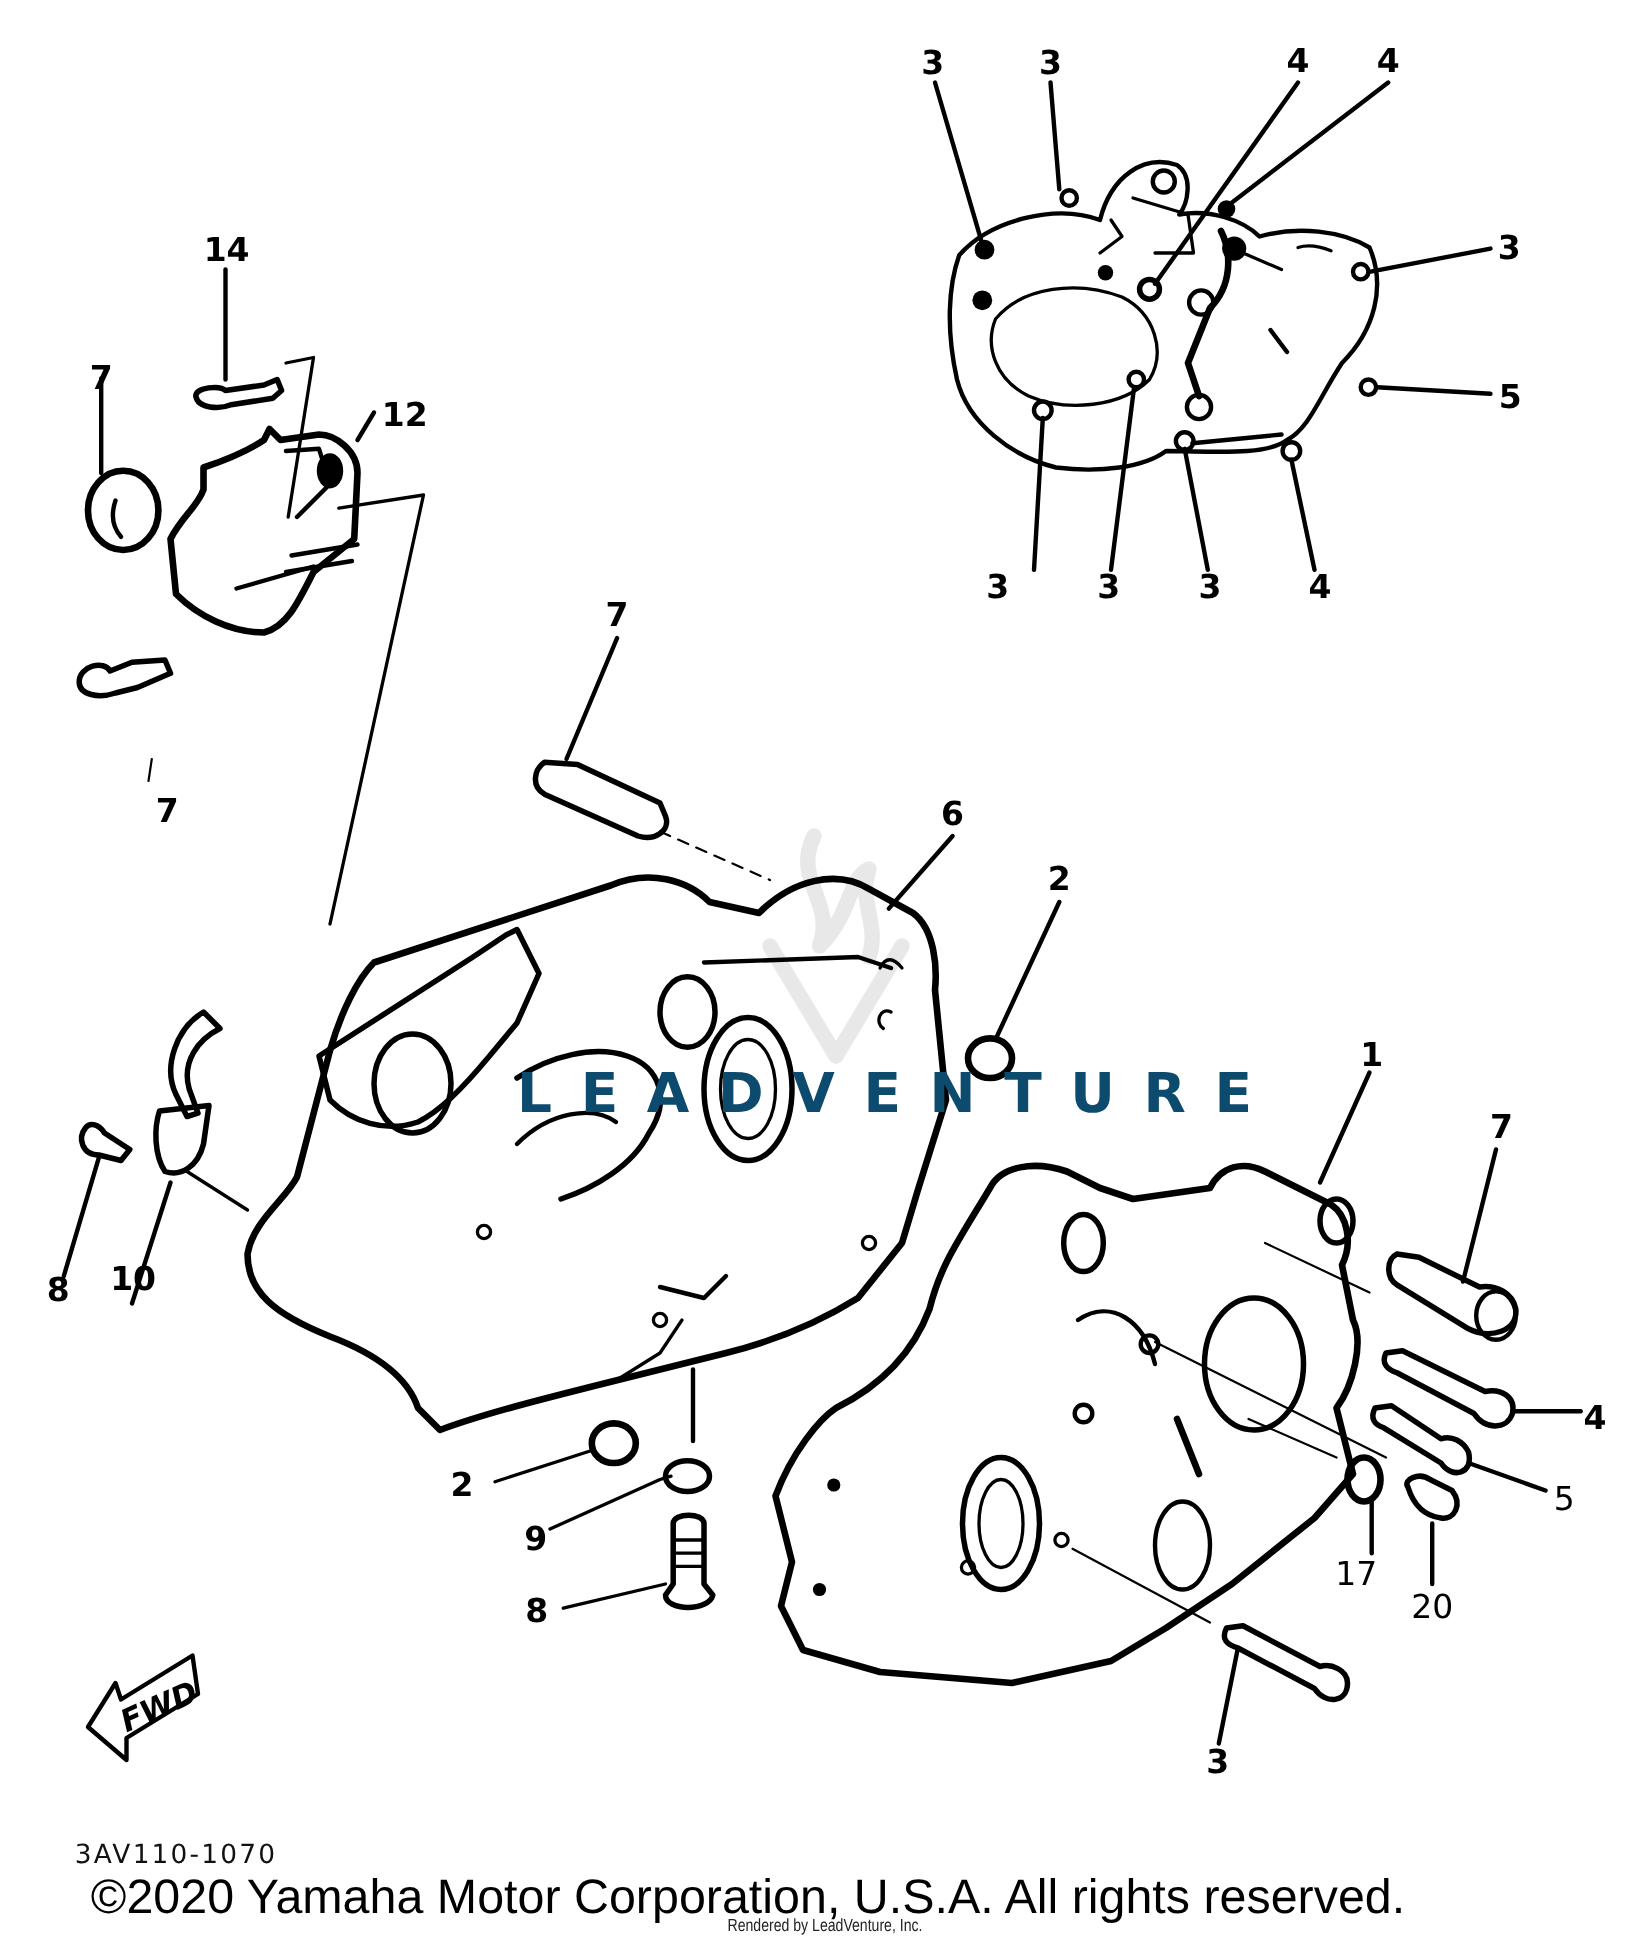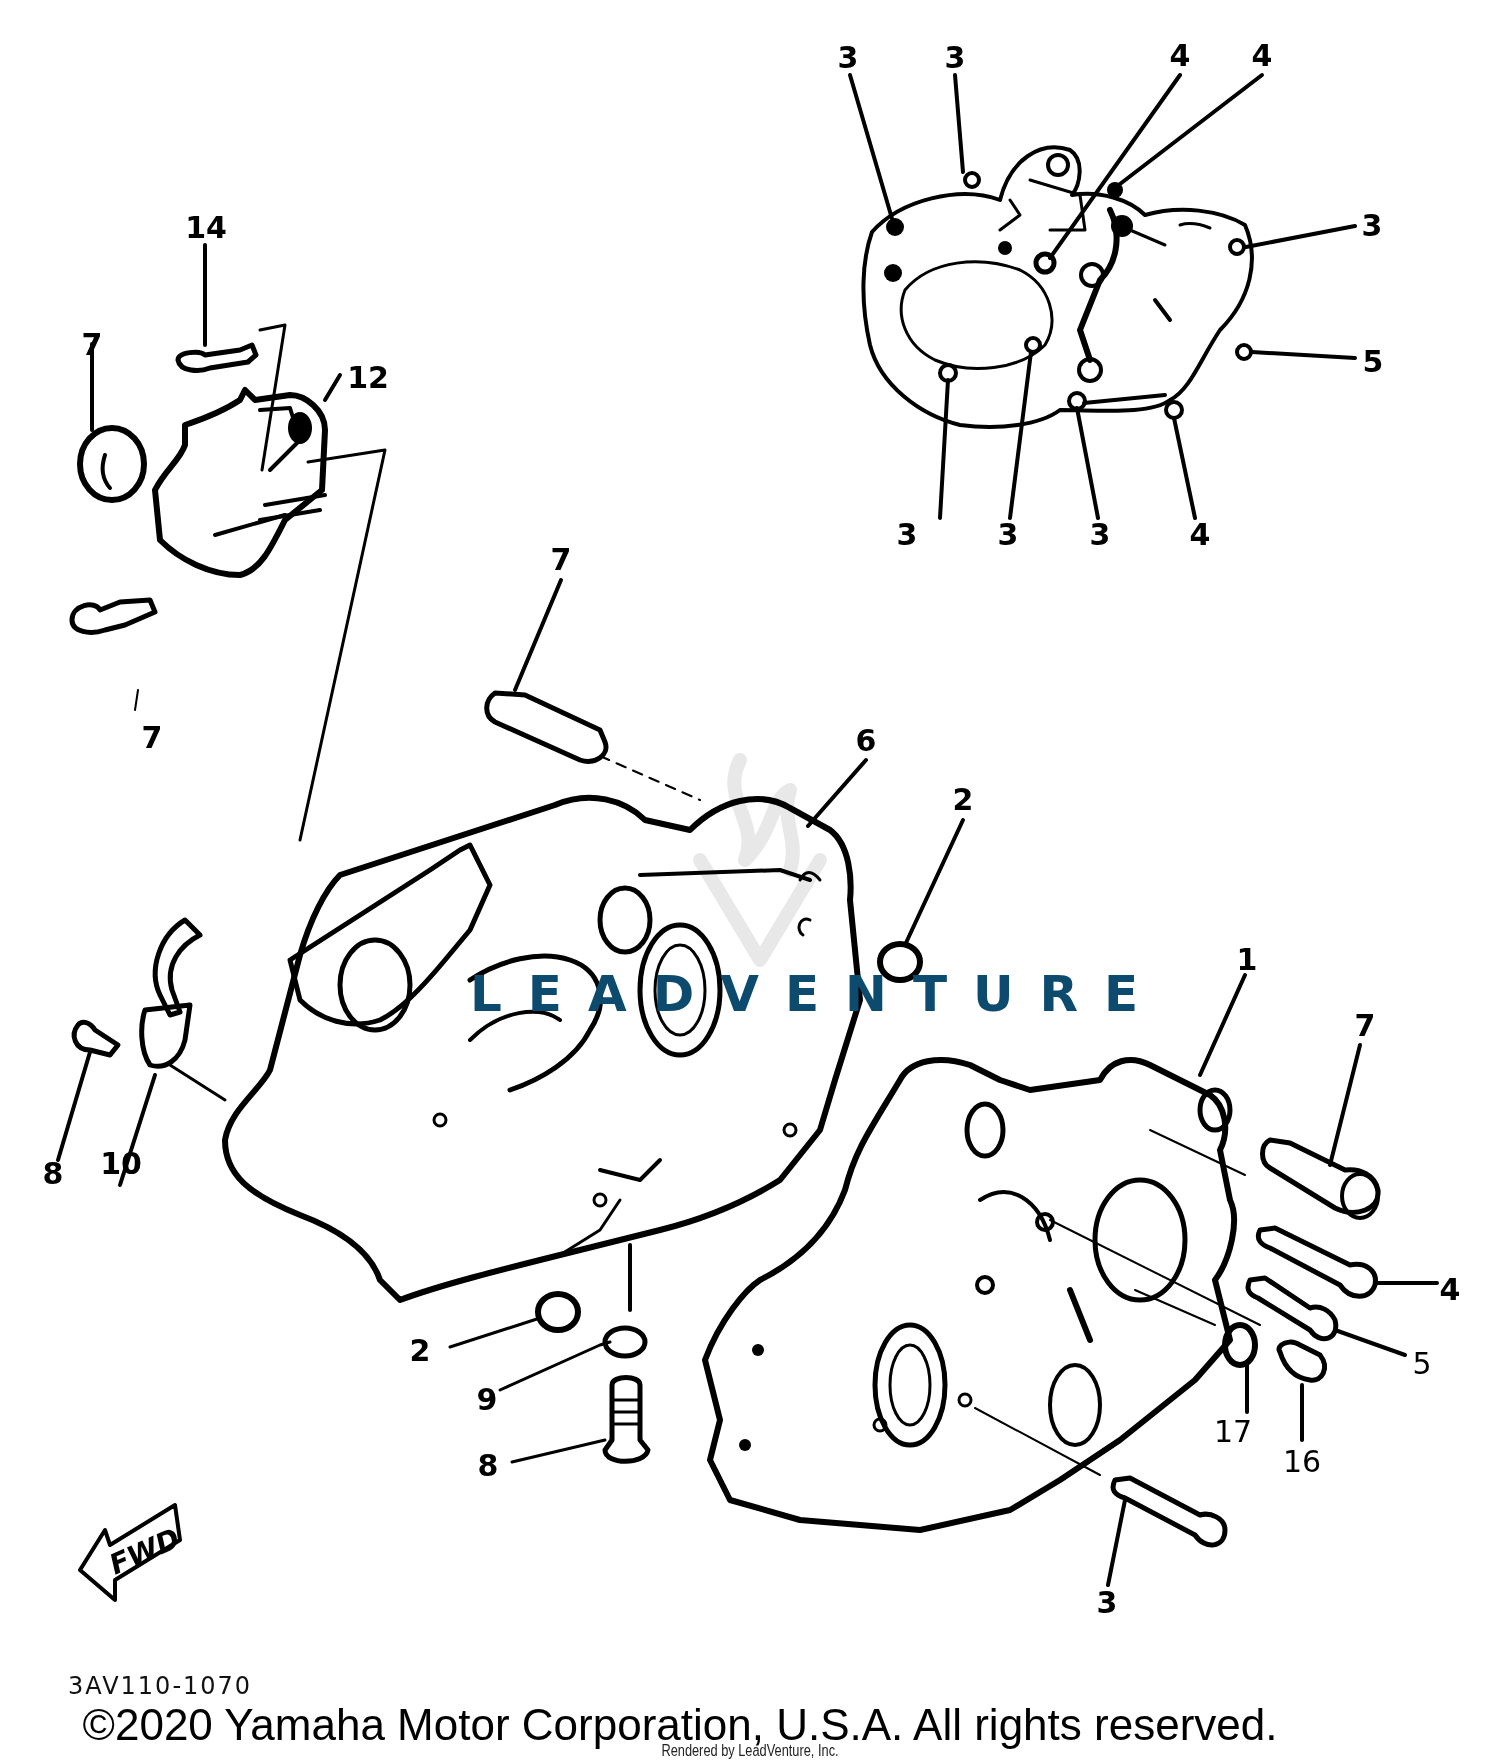--- a/index.html
+++ b/index.html
@@ -212,19 +212,19 @@
   <span class="callout" style="left:561px;top:560px">7</span>
   <span class="callout" style="left:1365px;top:1026px">7</span>
   <span class="callout" style="left:488px;top:1466px">8</span>
   <span class="callout" style="left:487px;top:1400px">9</span>
   <span class="callout" style="left:121px;top:1164px">10</span>
   <span class="callout" style="left:53px;top:1174px">8</span>
   <span class="callout" style="left:368px;top:378px">12</span>
   <span class="callout" style="left:92px;top:345px">7</span>
   <span class="callout" style="left:206px;top:228px">14</span>
   <span class="callout" style="left:152px;top:738px">7</span>
-  <span class="callout thin" style="left:1302px;top:1462px">16</span>
+  <span class="callout thin" style="left:1302px;top:1462px">20</span>
   <span class="callout thin" style="left:1233px;top:1432px">17</span>
 </div>
 
 <div class="part-code">3AV110-1070</div>
 <div class="copyright">©2020 Yamaha Motor Corporation, U.S.A. All rights reserved.</div>
 <div class="rendered-by">Rendered by LeadVenture, Inc.</div>
 
 </body></html>

